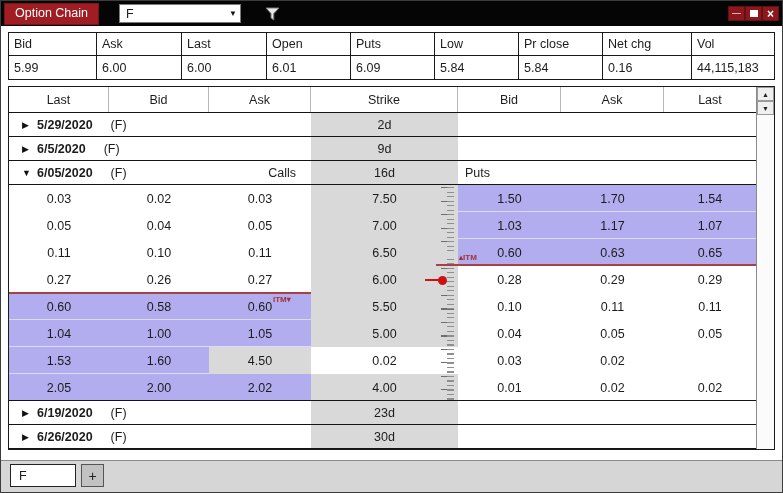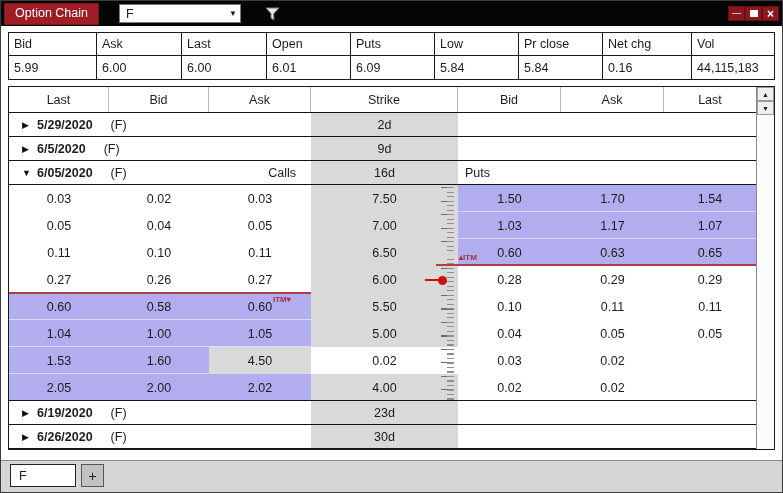--- a/index.html
+++ b/index.html
@@ -270,20 +270,21 @@
                 <div class="cell strike">4.50</div>
                 <div class="cell">0.02</div>
                 <div class="cell">0.03</div>
                 <div class="cell">0.02</div>
               </div>
               <div class="drow">
                 <div class="cell itm">2.05</div>
                 <div class="cell itm">2.00</div>
                 <div class="cell itm">2.02</div>
                 <div class="cell strike">4.00</div>
+                <div class="cell">0.01</div>
                 <div class="cell">0.02</div>
                 <div class="cell">0.02</div>
               </div>
               <div class="ruler"></div>
               <div class="itm-line put-line" style="top: 79px;"></div>
               <div class="itm-marker put-marker" style="top: 69px;">▴ITM</div>
               <div class="itm-line call-line" style="top: 107px;"></div>
               <div class="itm-marker call-marker" style="top: 111px;">ITM▾</div>
               <div class="price-dash" style="top: 93.5px;"></div>
               <div class="price-dot" style="top: 90.5px;"></div>

